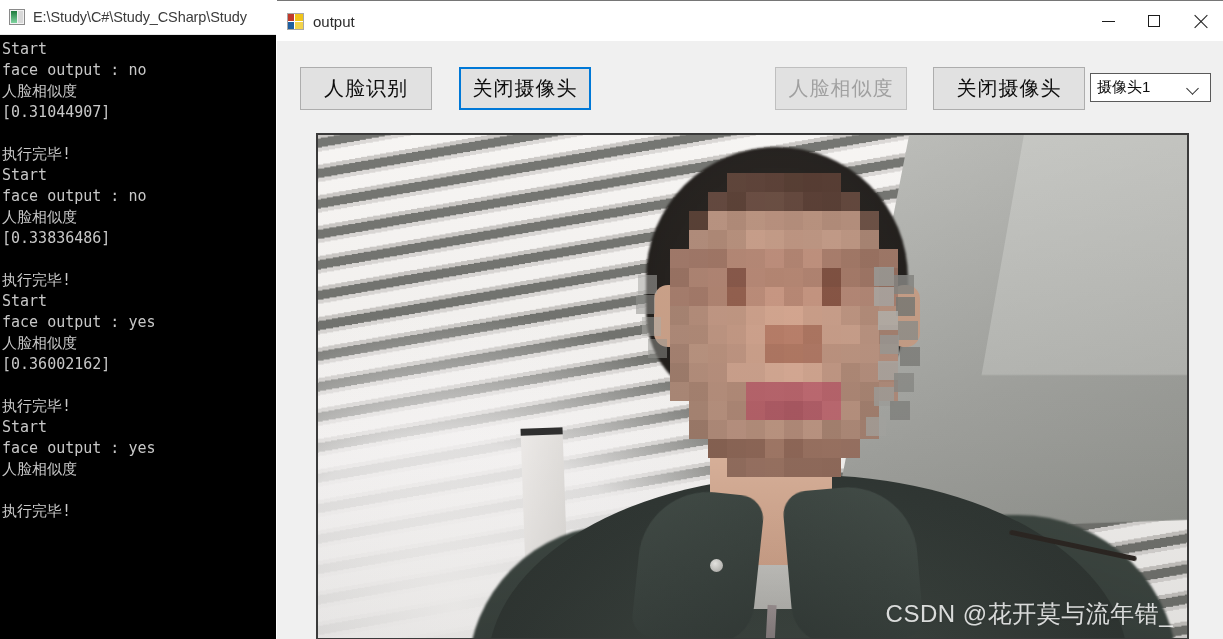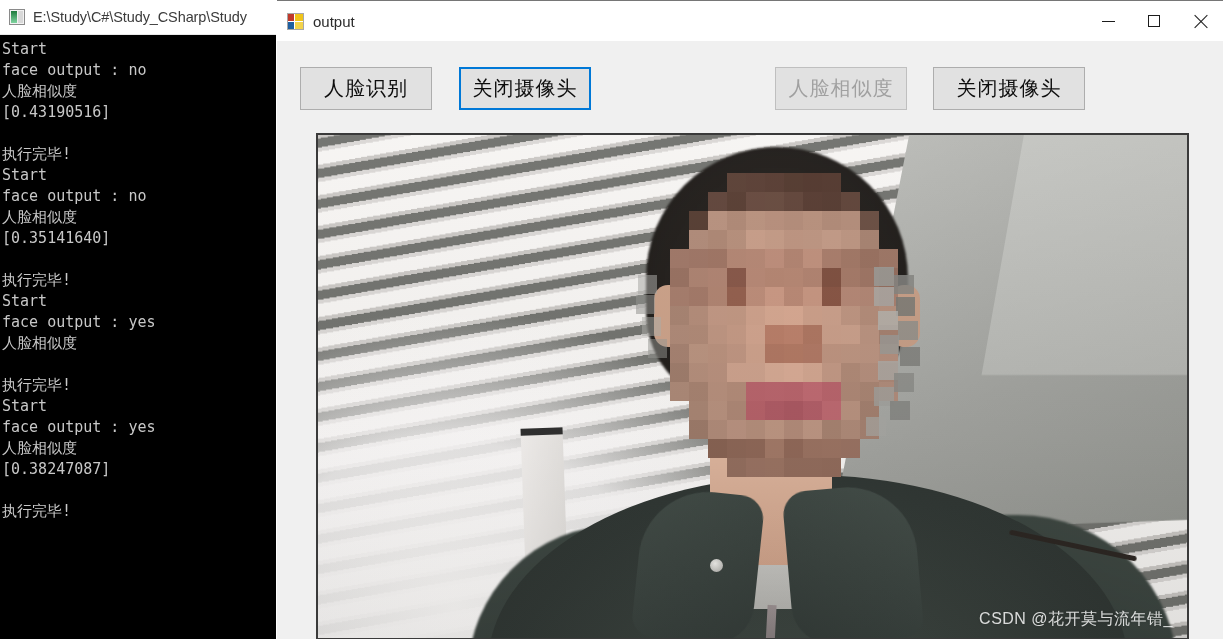--- a/index.html
+++ b/index.html
@@ -386,59 +386,59 @@
     background: #c39a82; border-radius: 14px;
     filter: blur(0.6px);
   }
   
   .artifact { position: absolute; }
   
   #watermark {
     position: absolute;
     right: 14px; bottom: 8px;
     font-family: "Liberation Sans", sans-serif;
-    font-size: 16px;
+    font-size: 24px;
     color: rgba(255,255,255,0.82);
     white-space: nowrap;
     letter-spacing: 0.5px;
     text-shadow: 0 0 3px rgba(0,0,0,0.12);
   }
 </style>
 </head>
 <body>
 
 <div id="root">
 
   <div id="console-window">
     <div id="console-titlebar">
       <span id="console-app-icon"></span>
       <span id="console-title-text">E:\Study\C#\Study_CSharp\Study</span>
     </div>
     <div id="console-body">
       <div class="console-line">Start</div>
       <div class="console-line">face output : no</div>
       <div class="console-line">人脸相似度</div>
-      <div class="console-line">[0.43190516]</div>
+      <div class="console-line">[0.31044907]</div>
       <div class="console-line blank"></div>
       <div class="console-line">执行完毕!</div>
       <div class="console-line">Start</div>
       <div class="console-line">face output : no</div>
       <div class="console-line">人脸相似度</div>
-      <div class="console-line">[0.35141640]</div>
+      <div class="console-line">[0.33836486]</div>
       <div class="console-line blank"></div>
       <div class="console-line">执行完毕!</div>
       <div class="console-line">Start</div>
       <div class="console-line">face output : yes</div>
       <div class="console-line">人脸相似度</div>
+      <div class="console-line">[0.36002162]</div>
       <div class="console-line blank"></div>
       <div class="console-line">执行完毕!</div>
       <div class="console-line">Start</div>
       <div class="console-line">face output : yes</div>
       <div class="console-line">人脸相似度</div>
-      <div class="console-line">[0.38247087]</div>
       <div class="console-line blank"></div>
       <div class="console-line">执行完毕!</div>
     </div>
   </div>
 
   <div id="video-window">
 
     <div id="video-titlebar">
       <span id="video-app-icon">
         <span class="icon-sq r"></span>
@@ -462,20 +462,24 @@
     </div>
 
     <div id="video-client">
 
       <div id="toolbar">
         <div class="tb-btn" id="btn-face">人脸识别</div>
         <div class="tb-btn focused" id="btn-scan">关闭摄像头</div>
         <div class="tb-btn disabled" id="btn-save">人脸相似度</div>
         <div class="tb-btn" id="btn-close-cam">关闭摄像头</div>
 
+        <div id="camera-select">
+          <span id="camera-select-value">摄像头1</span>
+          <span id="camera-chevron"></span>
+        </div>
       </div>
 
       <div id="video-feed-wrap">
         <div id="video-feed">
 
           <div id="ceiling"></div>
           <div id="ceiling-panel"></div>
           <div id="ceiling-panel2"></div>
           <div id="ceiling-glow"></div>
           <div id="ceiling-fixture"></div>

